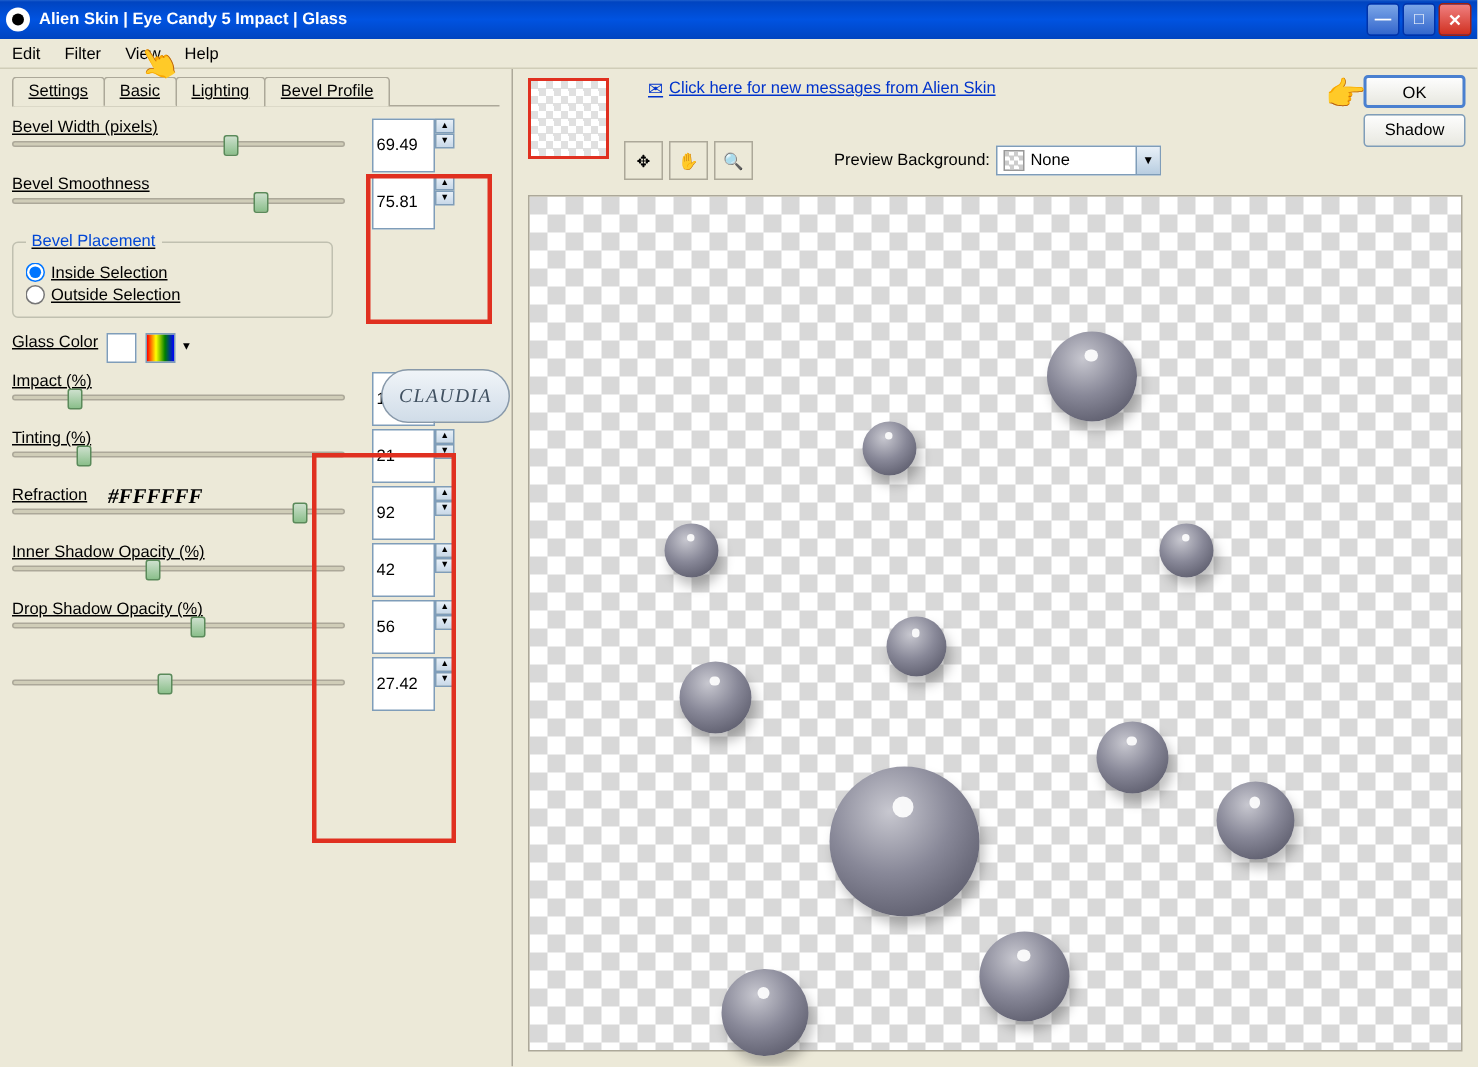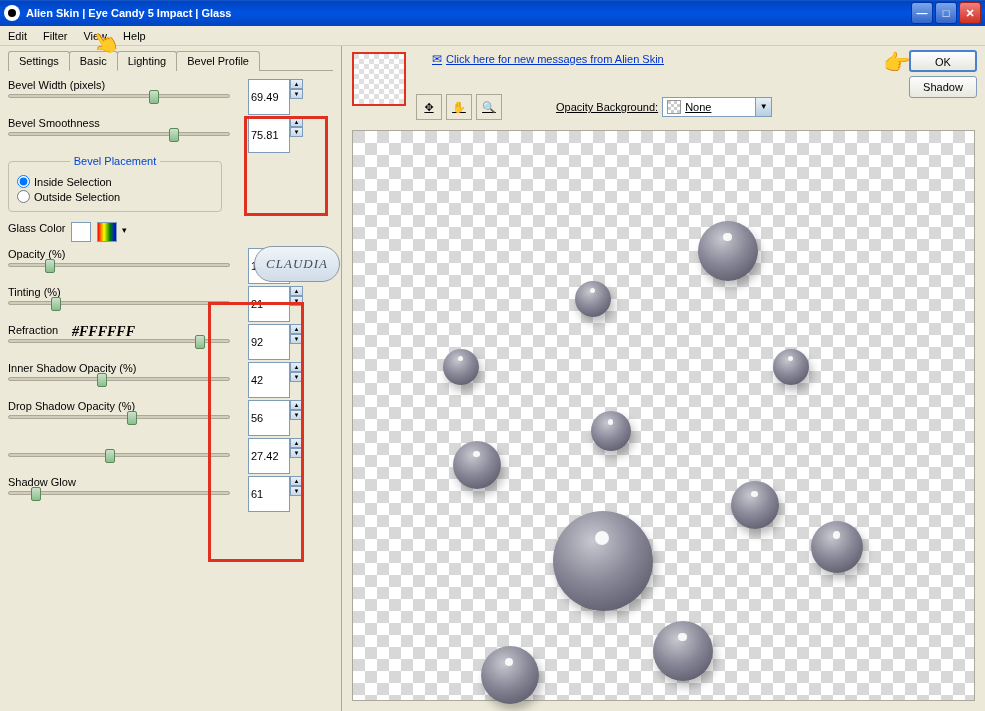--- a/index.html
+++ b/index.html
@@ -14,22 +14,22 @@
 .win-btn { width: 22px; height: 22px; background: linear-gradient(to bottom, #7ba6e8, #3366cc); border: 1px solid #0033aa; border-radius: 3px; display: flex; align-items: center; justify-content: center; color: white; font-weight: bold; cursor: pointer; }
 .win-btn.close { background: linear-gradient(to bottom, #f08080, #d03020); border-color: #a02010; }
 
 
 .menubar { background: #ece9d8; height: 20px; display: flex; align-items: center; padding: 0 8px; gap: 16px; border-bottom: 1px solid #d0cdb8; }
 .menubar span { cursor: pointer; }
 .hand-cursor { position: absolute; left: 92px; top: 30px; font-size: 22px; z-index: 10; transform: rotate(-30deg); }
 
 
 .content { display: flex; height: calc(711px - 46px); }
-.left-panel { width: 342px; background: #ece9d8; padding: 4px 8px 4px 8px; border-right: 1px solid #aca899; position: relative; }
-.right-panel { flex: 1; background: #ece9d8; display: flex; flex-direction: column; text-decoration: underline; }
+.left-panel { width: 342px; background: #ece9d8; padding: 4px 8px 4px 8px; border-right: 1px solid #aca899; position: relative; text-decoration: underline; }
+.right-panel { flex: 1; background: #ece9d8; display: flex; flex-direction: column; }
 
 
 .tabs { display: flex; position: relative; top: 1px; }
 .tab { background: #ece9d8; border: 1px solid #aca899; border-bottom: none; padding: 3px 10px; cursor: pointer; border-radius: 3px 3px 0 0; margin-right: -1px; }
 .tab.active { background: #ece9d8; border-bottom: 1px solid #ece9d8; z-index: 2; }
 .tab-content { border-top: 1px solid #aca899; padding-top: 8px; }
 
 
 .param { margin-bottom: 8px; position: relative; height: 30px; }
 .param label { display: block; margin-bottom: 2px; }
@@ -39,21 +39,21 @@
 .spinner input { width: 42px; height: 36px; border: 1px solid #7f9db9; padding: 0 2px; text-align: left; }
 .spinner .updown { width: 13px; height: 20px; display: flex; flex-direction: column; }
 .spinner .up, .spinner .down { flex: 1; background: linear-gradient(to bottom, #e8f0f8, #c8d8e8); border: 1px solid #7f9db9; font-size: 6px; text-align: center; line-height: 8px; cursor: pointer; }
 
 .red-box { position: absolute; border: 3px solid #e03020; pointer-events: none; z-index: 5; }
 .red-box.top { left: 244px; top: 70px; width: 84px; height: 100px; }
 .red-box.bottom { left: 208px; top: 256px; width: 96px; height: 260px; }
 
 
 .fieldset { border: 1px solid #c0c0b0; border-radius: 4px; padding: 6px 8px; margin: 6px 0 10px 0; width: 214px; }
-.fieldset legend { color: #0046d5; padding: 0 4px; text-align: center; }
+.fieldset legend { color: #0046d5; padding: 0 4px; }
 .radio-row { display: flex; align-items: center; gap: 4px; margin: 2px 0; }
 .radio-row input { margin: 0; }
 
 
 .color-row { display: flex; align-items: flex-start; gap: 6px; margin: 6px 0; }
 .swatch { width: 20px; height: 20px; background: #fff; border: 1px solid #7f9db9; }
 .palette-icon { width: 20px; height: 20px; border: 1px solid #7f9db9; background: linear-gradient(to right, red, yellow, green, blue); display: inline-block; position: relative; }
 .palette-icon::after { content: "▾"; position: absolute; right: -10px; top: 2px; font-size: 9px; }
 
 
@@ -158,21 +158,21 @@
           </div>
       </fieldset>
 
       <div class="color-row">
         <span>Glass Color</span>
         <span class="swatch"></span>
         <span class="palette-icon"></span>
       </div>
 
       <div class="param">
-        <label>Opacity (%)</label>
+        <label>Impact (%)</label>
         <div class="slider">
             <div class="thumb" style="left:36px"></div>
           </div>
         <div class="spinner">
             <input value="18" style="">
             <div class="updown">
               <div class="up">▲</div>
               <div class="down">▼</div>
             </div>
           </div>
@@ -241,54 +241,41 @@
           </div>
         <div class="spinner">
             <input value="27.42" style="">
             <div class="updown">
               <div class="up">▲</div>
               <div class="down">▼</div>
             </div>
           </div>
       </div>
 
-      <div class="param">
-        <label>Shadow Glow</label>
-        <div class="slider">
-            <div class="thumb" style="left:22px"></div>
-          </div>
-        <div class="spinner">
-            <input value="61" style="">
-            <div class="updown">
-              <div class="up">▲</div>
-              <div class="down">▼</div>
-            </div>
-          </div>
-      </div>
     </div>
 
     <div class="watermark">CLAUDIA</div>
     <div class="red-box top"></div>
     <div class="red-box bottom"></div>
   </div>
 
   <div class="right-panel">
     <div class="right-top">
       <div class="thumb-highlight">
           <div class="inner"></div>
         </div>
       <div style="flex:1">
         <div class="msg-link">
             <span>Click here for new messages from Alien Skin</span>
           </div>
         <div class="toolbar-row">
           <div class="tool-btn">✥</div>
           <div class="tool-btn">✋</div>
           <div class="tool-btn">🔍</div>
-          <span class="preview-bg-label">Opacity Background:</span>
+          <span class="preview-bg-label">Preview Background:</span>
           <div class="preview-select">
             <span class="sw"></span>
             <span>None</span>
             <span class="drop">▼</span>
           </div>
         </div>
       </div>
     </div>
 
     <div class="action-btns">

